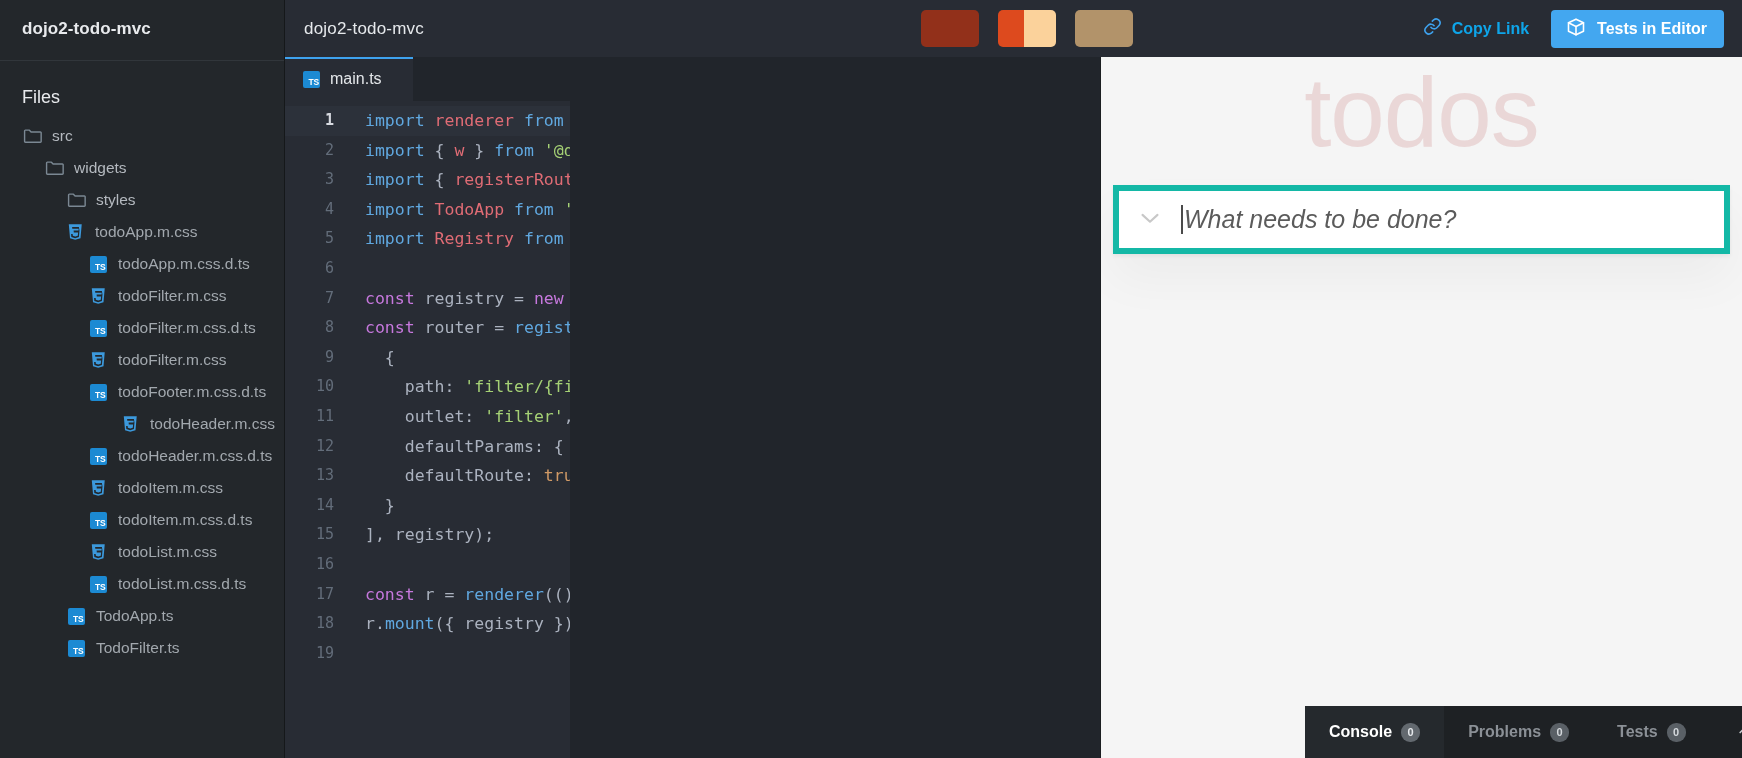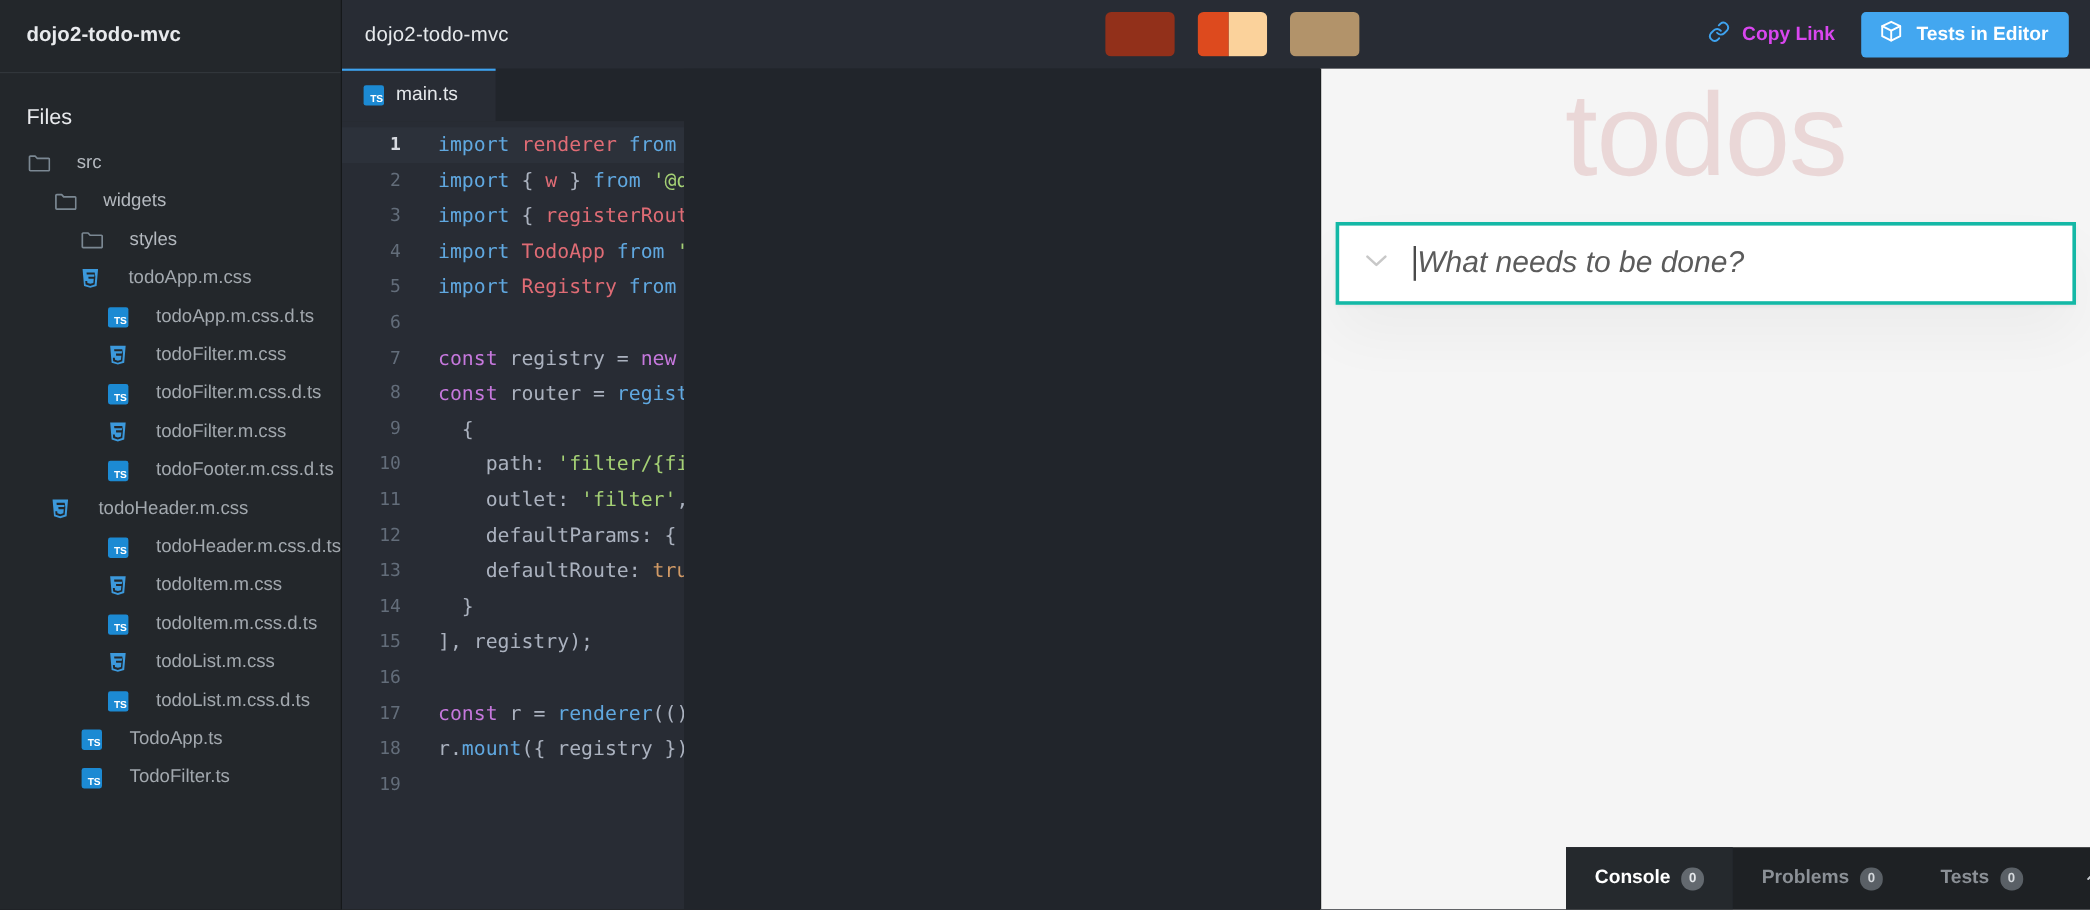--- a/index.html
+++ b/index.html
@@ -27,21 +27,21 @@
   .sb-tree { flex: 1 1 auto; overflow: hidden; padding-bottom: 4px; }
 
   .tree-row {
     display: flex; align-items: center;
     height: 32px;
     color: #a8adb3;
     font-size: 15.5px;
     white-space: nowrap;
     cursor: default;
   }
-  .tree-row .tlabel { line-height: 32px; margin-left: 12px; }
+  .tree-row .tlabel { line-height: 32px; }
   .tree-row.folder .tlabel { color: #b4b9bf; }
   .tree-row.file .tlabel { color: #a2a8ae; }
 
   .ticon { flex: 0 0 auto; width: 20px; height: 20px; margin-right: 10px; display:inline-flex; align-items:center; justify-content:center;}
 
   
   .folder-ico svg { display: block; }
   
   .css-ico svg { display: block; }
   
@@ -67,21 +67,21 @@
   }
   .topbar-title { color: #e6e9ec; font-size: 17px; font-weight: 400; letter-spacing: .2px; }
 
   .colorbtns { display: flex; align-items: center; gap: 19px; margin-left: 497px; }
   .cbtn { width: 58px; height: 37px; border-radius: 5px; overflow: hidden; display: flex; }
   .cbtn i { display: block; height: 100%; }
 
   .topbar-right { margin-left: auto; display: flex; align-items: center; gap: 22px; }
   .copylink {
     display: flex; align-items: center; gap: 10px;
-    color: #d946ef; font-size: 16px; font-weight: 700; cursor: pointer;
+    color: #0ea5e9; font-size: 16px; font-weight: 700; cursor: pointer;
   }
   .openeditor {
     display: flex; align-items: center; gap: 11px;
     background: #43a7f0; color: #ffffff;
     font-size: 16px; font-weight: 700;
     border-radius: 4px; height: 38px; padding: 0 17px 0 15px;
     cursor: pointer; border: none;
     font-family: "Liberation Sans", sans-serif;
   }
 
@@ -151,21 +151,21 @@
     text-align: center; color: #ead7d7;
     font-size: 98px; font-weight: 300;
     line-height: 1.0;
     padding-top: 6px;
     letter-spacing: -1px;
     font-family: "Liberation Sans", sans-serif;
   }
   .newtodo-box {
     margin: 24px 12px 0 12px;
     background: #ffffff;
-    border: 3px solid #14b8a6;
+    border: 6px solid #14b8a6;
     box-shadow: 0 2px 4px 0 rgba(0,0,0,0.06), 0 25px 50px 0 rgba(0,0,0,0.04);
     height: 69px;
     display: flex; align-items: center;
     position: relative;
   }
   .toggle-all {
     width: 62px; flex: 0 0 62px;
     display: flex; align-items: center; justify-content: center;
     color: #c2c2c2;
   }
@@ -279,21 +279,21 @@
             </svg>
           </span>
           <span class="tlabel">todoFilter.m.css</span>
         </div>
         <div class="tree-row file" style="padding-left: 88px;">
           <span class="ticon">
             <span class="ts-ico">TS</span>
           </span>
           <span class="tlabel">todoFooter.m.css.d.ts</span>
         </div>
-        <div class="tree-row file" style="padding-left: 40px;">
+        <div class="tree-row file" style="padding-left: 120px;">
           <span class="ticon css-ico">
             <svg width="17" height="18" viewBox="0 0 18 19" fill="#3c99dc">
               <path d="M15.6 1.2 14.3 16.1 8.7 17.8 3.2 16.1 1.9 1.2zM12.6 4.2H5.4l.2 1.9h6.8l-.2 1.9H7l.2 1.9h4.6l-.4 3.6-2.6.8-2.6-.8-.2-1.8H4.3l.3 3.1 4 1.3 4-1.3.6-6.8z"></path>
             </svg>
           </span>
           <span class="tlabel">todoHeader.m.css</span>
         </div>
         <div class="tree-row file" style="padding-left: 88px;">
           <span class="ticon">
             <span class="ts-ico">TS</span>

